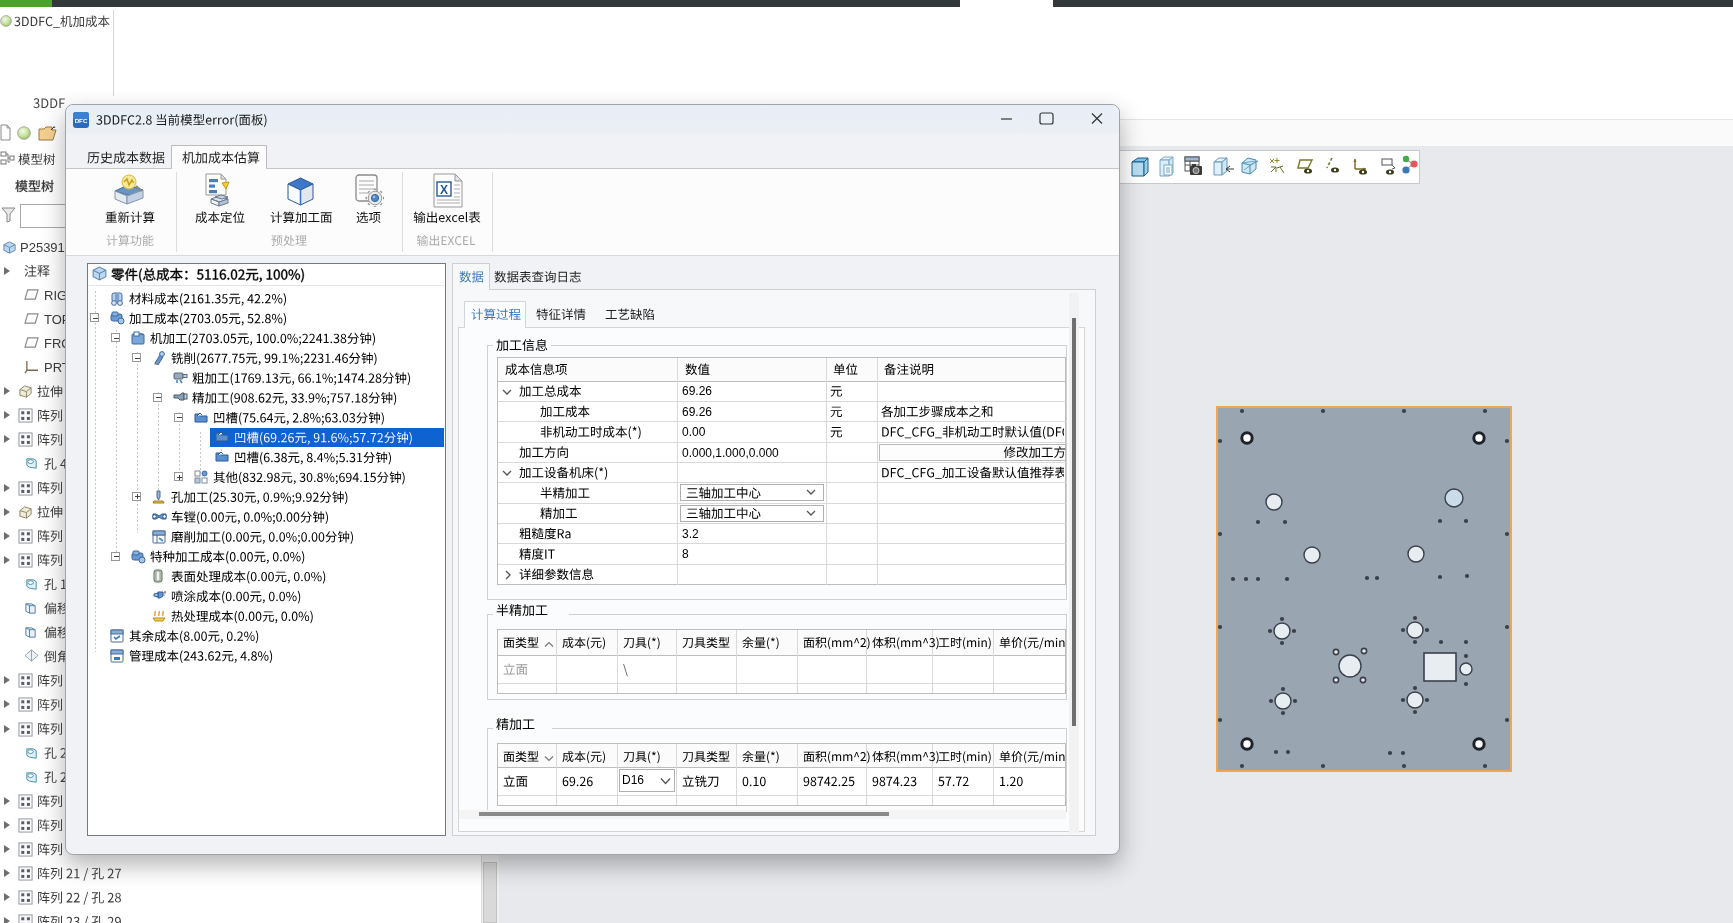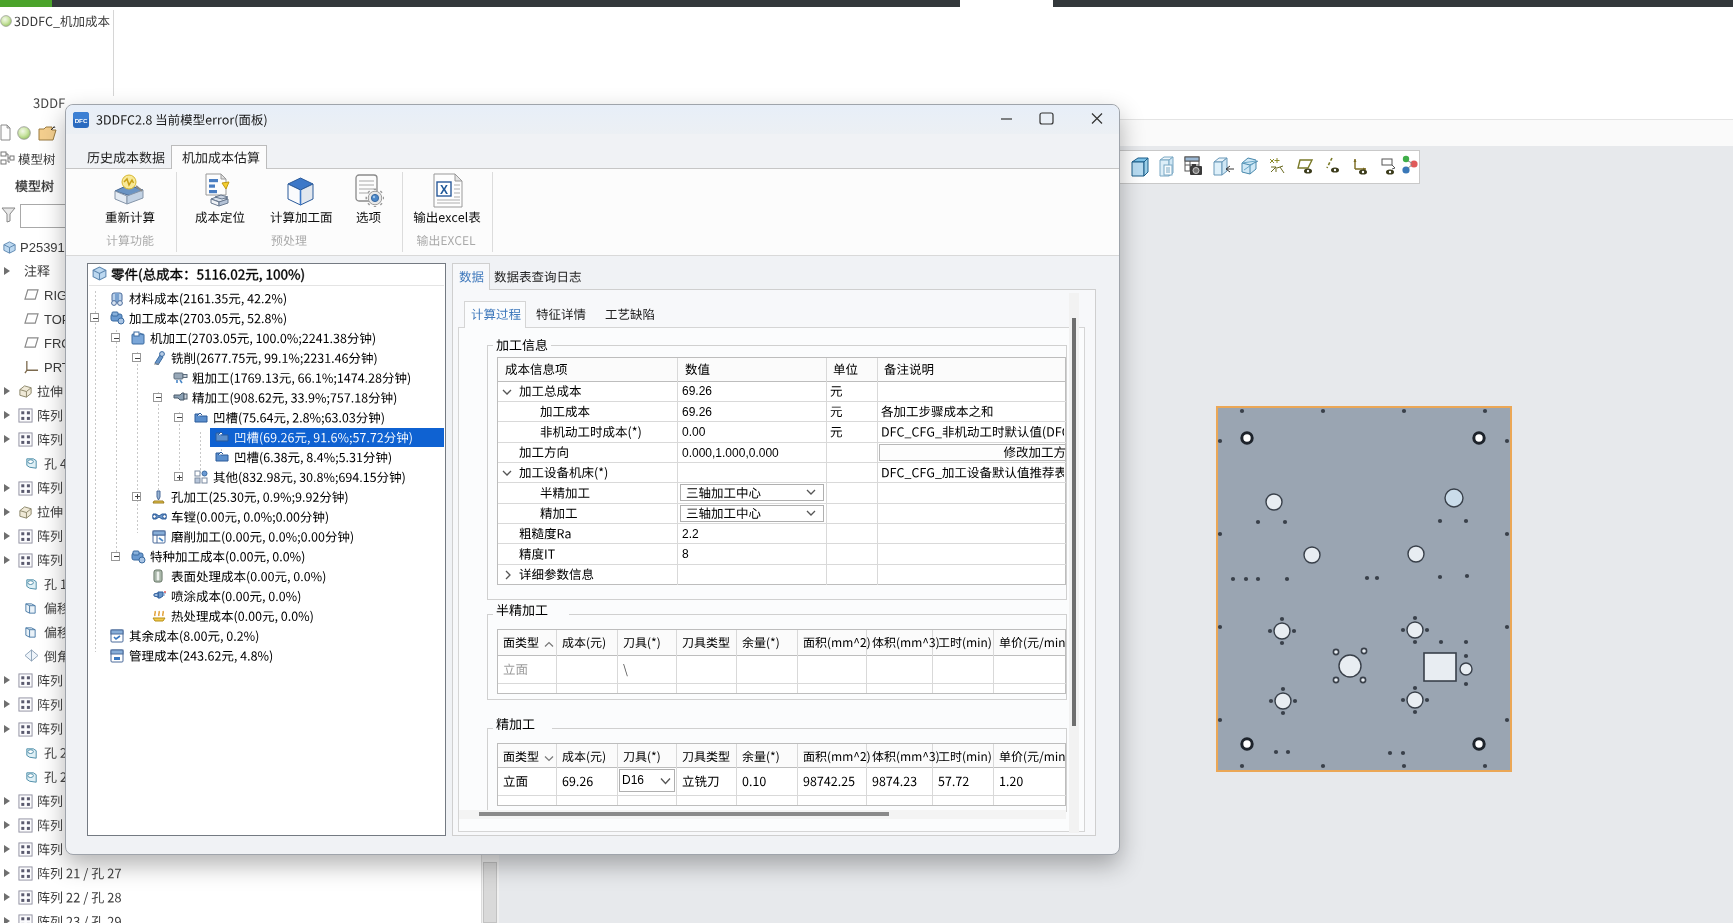--- a/index.html
+++ b/index.html
@@ -625,21 +625,21 @@
     <path d="M1 2l4 4 4-4" stroke="#555" fill="none" stroke-width="1.3"></path>
   </svg>
 <div class="abs" style="left:680px;top:484px;width:144px;height:17px;background:#fff;border:1px solid #b0b0b0"></div>
 <svg class="abs" style="left:806px;top:488px" width="10" height="8" viewBox="0 0 10 8">
     <path d="M1 2l4 4 4-4" stroke="#555" fill="none" stroke-width="1.3"></path>
   </svg>
 <div class="abs" style="left:680px;top:505px;width:144px;height:17px;background:#fff;border:1px solid #b0b0b0"></div>
 <svg class="abs" style="left:806px;top:509px" width="10" height="8" viewBox="0 0 10 8">
     <path d="M1 2l4 4 4-4" stroke="#555" fill="none" stroke-width="1.3"></path>
   </svg>
-<div class="abs" style="left:682px;top:527px;font-size:12px;color:#000;font-family:'Liberation Sans'">2.2</div>
+<div class="abs" style="left:682px;top:527px;font-size:12px;color:#000;font-family:'Liberation Sans'">3.2</div>
 <div class="abs" style="left:682px;top:547px;font-size:12px;color:#000;font-family:'Liberation Sans'">8</div>
 <svg class="abs" style="left:504px;top:570px" width="8" height="10" viewBox="0 0 8 10">
     <path d="M2 1l4 4-4 4" stroke="#555" fill="none" stroke-width="1.3"></path>
   </svg>
 <div class="abs" style="left:487px;top:614px;width:580px;height:86px;border:1px solid #d0d0d0"></div>
 <div class="abs" style="left:493px;top:606px;width:76px;height:14px;background:#fbfcfd"></div>
 <div class="abs" style="left:497px;top:629px;width:569px;height:65px;background:#fff;border:1px solid #bdbdbd"></div>
 <div class="abs" style="left:498px;top:630px;width:567px;height:25px;background:#fbfbfb"></div>
 <div class="abs" style="left:498px;top:655px;width:568px;height:1px;background:#bdbdbd"></div>
 <div class="abs" style="left:498px;top:683px;width:568px;height:1px;background:#d9d9d9"></div>

